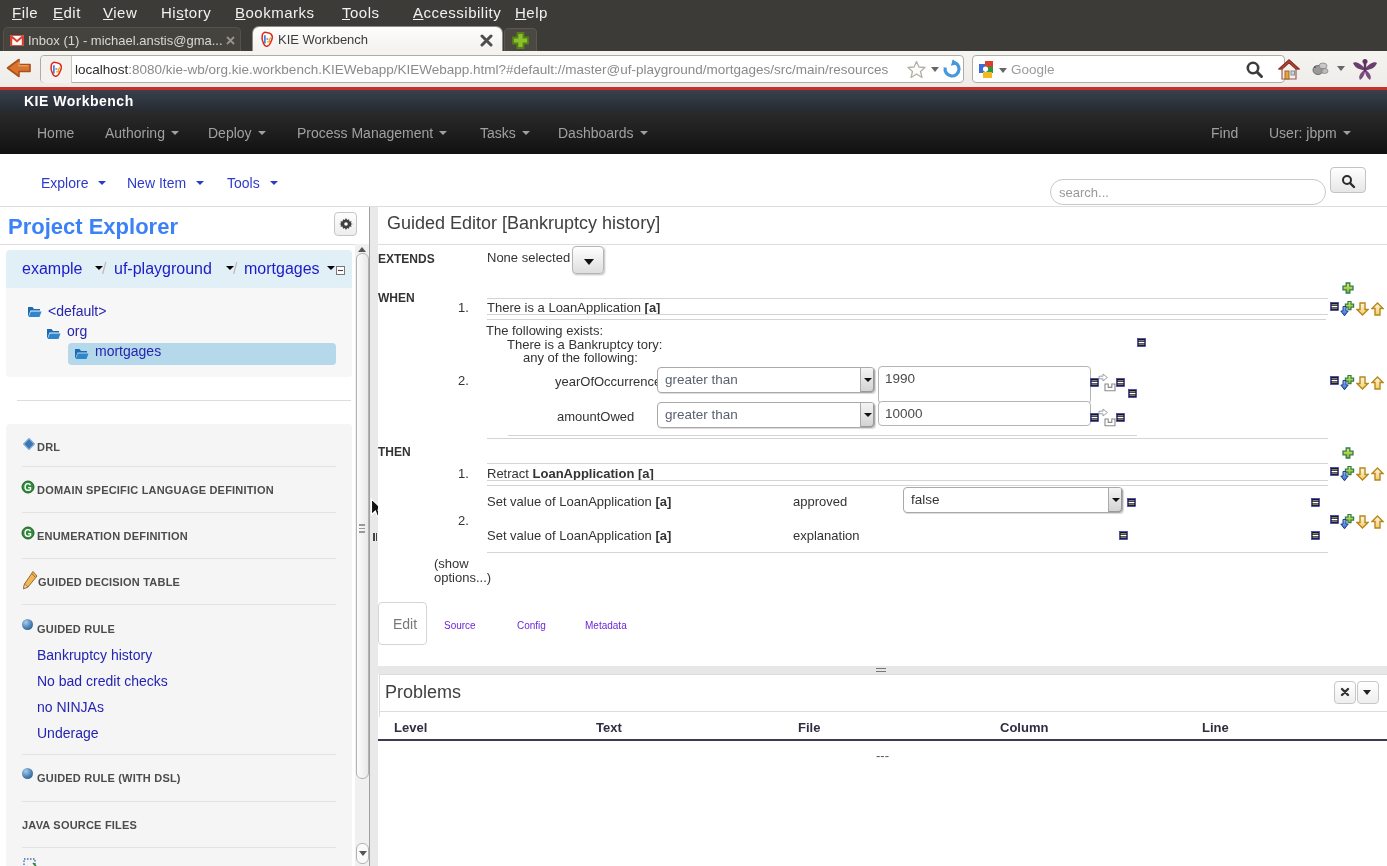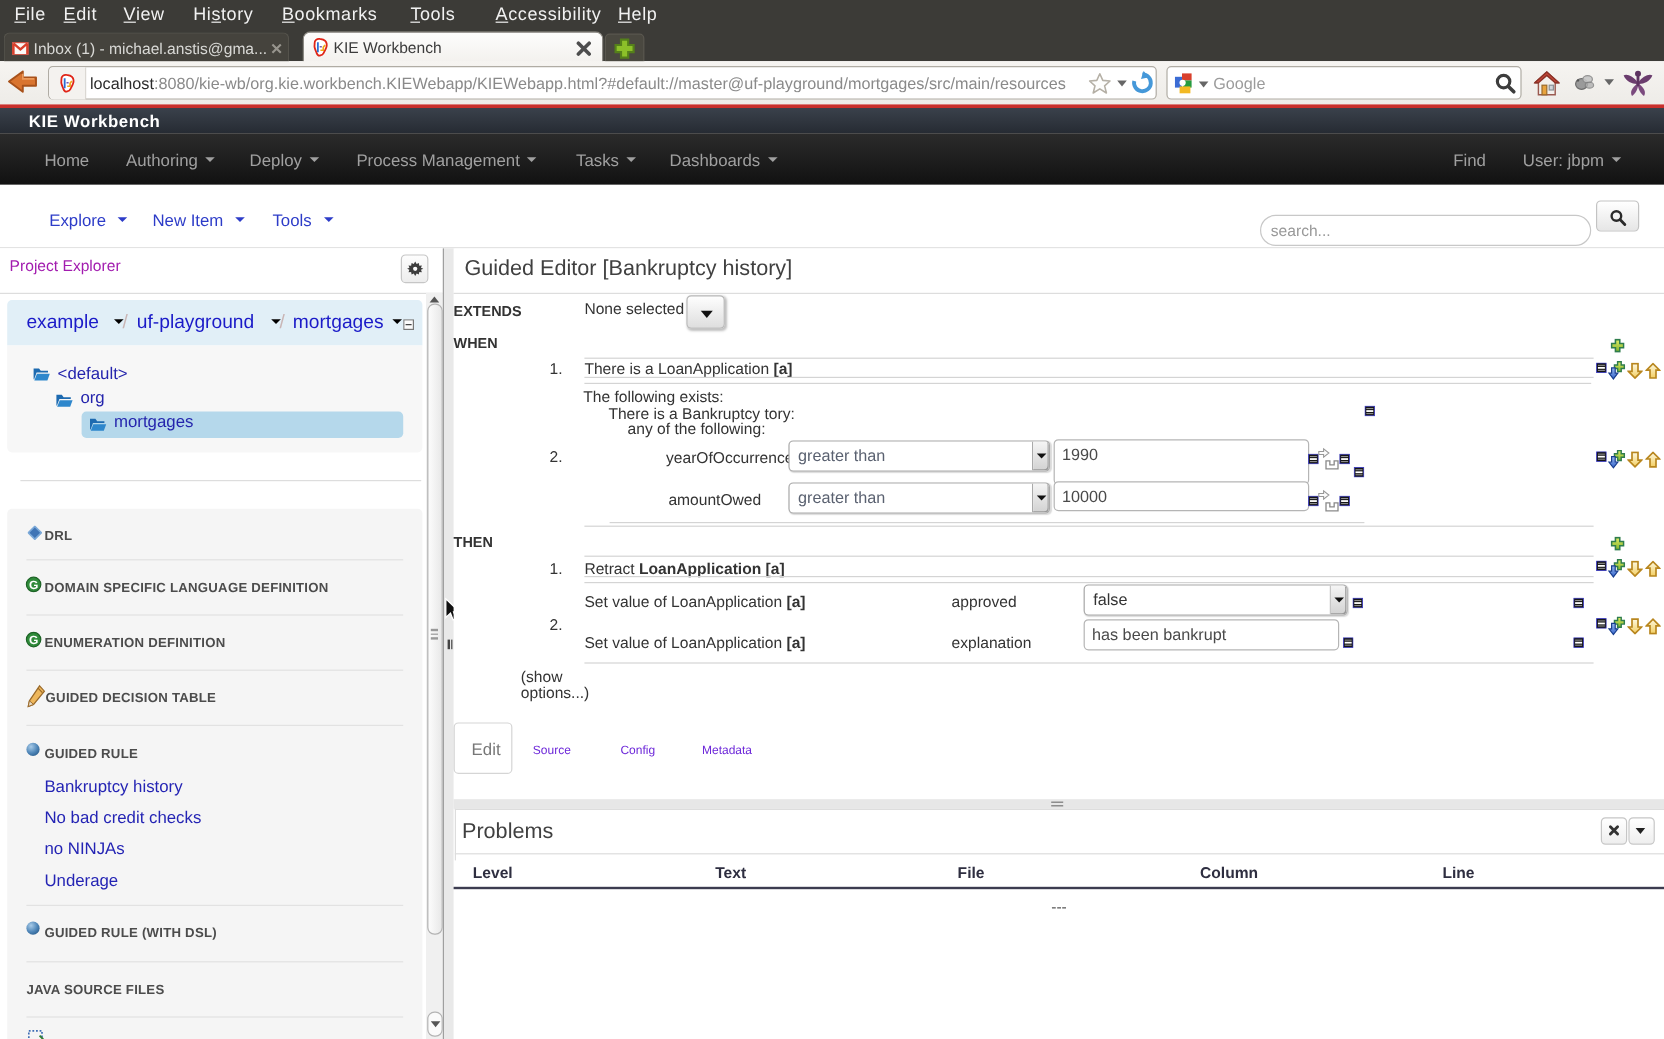--- a/index.html
+++ b/index.html
@@ -14,42 +14,42 @@
 #tab1{position:absolute;left:3px;top:2px;width:236px;height:24px;background:#45433d;border:1px solid #55534c;border-bottom:none;border-radius:5px 5px 0 0;}
 #tab1 .ttext{position:absolute;left:24px;top:5px;font-size:13px;color:#d8d8d5;white-space:nowrap;}
 #tab2{position:absolute;left:252px;top:1px;width:249px;height:25px;background:linear-gradient(#fdfdfc,#f3f1ee);border:1px solid #8e8b84;border-bottom:none;border-radius:7px 7px 0 0;}
 #tab2 .ttext{position:absolute;left:25px;top:5px;font-size:13px;color:#3c3c3c;}
 #newtab{position:absolute;left:504px;top:3px;width:31px;height:23px;background:#4a4840;border:1px solid #5a574f;border-radius:4px 4px 0 0;}
 #addressbar{left:0;top:51px;width:1387px;height:36px;background:linear-gradient(#f6f4f1,#eeece8);}
 #urlfield{position:absolute;left:40px;top:4px;width:922px;height:26px;background:#fff;border:1px solid #b0aca4;border-radius:4px;}
 #favchip{position:absolute;left:0;top:0;width:30px;height:27px;background:#f4f2ef;border-right:1px solid #ccc9c2;border-radius:4px 0 0 4px;}
 #urltext{position:absolute;left:34px;top:6px;font-size:13.5px;color:#8a8a8a;white-space:nowrap;width:828px;overflow:hidden;}
 #urltext b{color:#2b2b2b;font-weight:normal;}
-#googlebox{position:absolute;left:972px;top:4px;width:294px;height:26px;background:#fff;border:1px solid #b0aca4;border-radius:4px;}
+#googlebox{position:absolute;left:972px;top:4px;width:294px;height:26px;background:#fff;border:1px solid #b0aca4;border-radius:4px;padding-left:17px;}
 #googlebox .gtext{position:absolute;left:38px;top:6px;font-size:13.5px;color:#9b9b9b;}
 #redline{left:0;top:87px;width:1387px;height:3px;background:#c9302c;}
 
 #kieheader{left:0;top:90px;width:1387px;height:21px;background:linear-gradient(#3a414b,#262b33);}
 #kieheader .logo{position:absolute;left:24px;top:3px;font-size:14px;font-weight:bold;color:#fff;letter-spacing:0.5px;}
 #navbar{left:0;top:111px;width:1387px;height:43px;background:linear-gradient(#2b2b2b,#111);}
 .nitem{position:absolute;top:14px;font-size:14px;color:#a0a0a0;white-space:nowrap;}
 .caret{display:inline-block;width:0;height:0;border-left:4px solid transparent;border-right:4px solid transparent;border-top:4px solid #a0a0a0;vertical-align:middle;margin-left:6px;margin-bottom:2px;}
 .bcaret{border-top-color:#000;}
 
 #toolbar{left:0;top:154px;width:1387px;height:52px;background:#fff;}
 .titem{position:absolute;top:21px;font-size:14px;color:#2d3cc8;}
 .titem .caret{border-top-color:#2d3cc8;}
 #searchbox{position:absolute;box-sizing:border-box;left:1050px;top:13px;width:276px;height:26px;border:1px solid #c8c8c8;border-radius:13px;background:#fff;margin-top:12px;}
 #searchbox span{position:absolute;left:8px;top:5px;font-size:13px;color:#999;}
 #searchbtn{position:absolute;box-sizing:border-box;left:1330px;top:13px;width:36px;height:26px;border:1px solid #c3c3c3;border-radius:4px;background:linear-gradient(#fff,#e6e6e6);}
 
 #topborder{left:0;top:206px;width:1387px;height:1px;background:#ddd;}
 #leftpanel{left:0;top:207px;width:370px;height:659px;background:#fff;}
 #lphead{position:absolute;left:0;top:0;width:370px;height:37px;background:#fff;border-bottom:1px solid #ddd;}
-#lphead .t{position:absolute;left:8px;top:7px;font-size:13px;color:#a21caf;}
+#lphead .t{position:absolute;left:8px;top:7px;font-size:22px;color:#3b82f6;font-weight:bold;}
 #gearbtn{position:absolute;box-sizing:border-box;left:334px;top:5px;width:23px;height:24px;border:1px solid #c6c6c6;border-radius:4px;background:linear-gradient(#fdfdfd,#ededed);}
 
 #bccard{position:absolute;left:6px;top:43px;width:346px;height:38px;background:#e1eff7;border-radius:4px 4px 0 0;}
 #bccard .bc{position:absolute;top:10px;font-size:16px;color:#1b1bc8;}
 #treecard{position:absolute;left:6px;top:81px;width:346px;height:89px;background:#f7f7f7;border-radius:0 0 4px 4px;}
 .treerow{position:absolute;font-size:14px;color:#2525ad;}
 #hilite{position:absolute;left:62px;top:55px;width:268px;height:22px;background:#b5d8eb;border-radius:4px;}
 #lphr{position:absolute;left:17px;top:193px;width:334px;height:1px;background:#ddd;}
 
 #listcard{position:absolute;left:6px;top:217px;width:346px;height:442px;background:#f5f5f5;border-radius:4px 4px 0 0;}
@@ -352,21 +352,21 @@
     </svg>
 
   <div class="abs" id="main">
     <div id="mhead">
         <span class="t">Guided Editor [Bankruptcy history]</span>
       </div>
 
     <span class="lbl" style="left:0px;top:45px">EXTENDS</span>
     <span class="txt" style="left:109px;top:43px">None selected</span>
     <div id="extbtn"></div>
-    <span class="lbl" style="left:0px;top:72px">WHEN</span>
+    <span class="lbl" style="left:0px;top:84px">WHEN</span>
     <svg class="icon" style="left:964px;top:75px" width="12" height="12" viewBox="0 0 12 12">
         <defs>
           <linearGradient id="gp" x1="0" y1="0" x2="0" y2="1">
             <stop offset="0" stop-color="#e3ed66"></stop>
             <stop offset="1" stop-color="#7fb32b"></stop>
           </linearGradient>
           <linearGradient id="barr" x1="0" y1="0" x2="0" y2="1">
             <stop offset="0" stop-color="#9ab8ee"></stop>
             <stop offset="1" stop-color="#3566cc"></stop>
           </linearGradient>
@@ -542,23 +542,20 @@
         <path d="M4,6.5 h3 v4.5 h2.2 l-3.7,4.8 -3.7,-4.8 h2.2 z" fill="url(#barr)" stroke="#1a3f8f" stroke-width="1"></path>
       </svg>
     <svg class="icon" style="left:978px;top:308px" width="13" height="14" viewBox="0 0 13 14">
         <path d="M4,1 h5 v6.5 h3 l-5.5,5.5 -5.5,-5.5 h3 z" fill="url(#oarr)" stroke="#b8861e" stroke-width="1.4"></path>
       </svg>
     <svg class="icon" style="left:993px;top:308px" width="13" height="14" viewBox="0 0 13 14">
         <path d="M4,13 h5 v-6.5 h3 l-5.5,-5.5 -5.5,5.5 h3 z" fill="url(#oarr)" stroke="#b8861e" stroke-width="1.4"></path>
       </svg>
     <span class="txt" style="left:109px;top:321px">Set value of LoanApplication <b>[a]</b></span>
     <span class="txt" style="left:415px;top:321px">explanation</span>
-    <div class="inpbox" style="left:525px;top:309px;width:213px;height:26px">
-        <span class="it">has been bankrupt</span>
-      </div>
     <svg class="icon" style="left:741px;top:324px" width="9" height="9" viewBox="0 0 9 9">
         <rect x="0.5" y="0.5" width="8" height="8" fill="#161616" stroke="#3a3ac4" stroke-width="0.7"></rect>
         <rect x="1.6" y="2" width="5.8" height="0.9" fill="#909090"></rect>
         <rect x="1.6" y="3.8" width="5.8" height="1.5" fill="#fff"></rect>
         <rect x="1.6" y="6.2" width="5.8" height="0.9" fill="#909090"></rect>
       </svg>
     <svg class="icon" style="left:933px;top:324px" width="9" height="9" viewBox="0 0 9 9">
         <rect x="0.5" y="0.5" width="8" height="8" fill="#161616" stroke="#3a3ac4" stroke-width="0.7"></rect>
         <rect x="1.6" y="2" width="5.8" height="0.9" fill="#909090"></rect>
         <rect x="1.6" y="3.8" width="5.8" height="1.5" fill="#fff"></rect>

